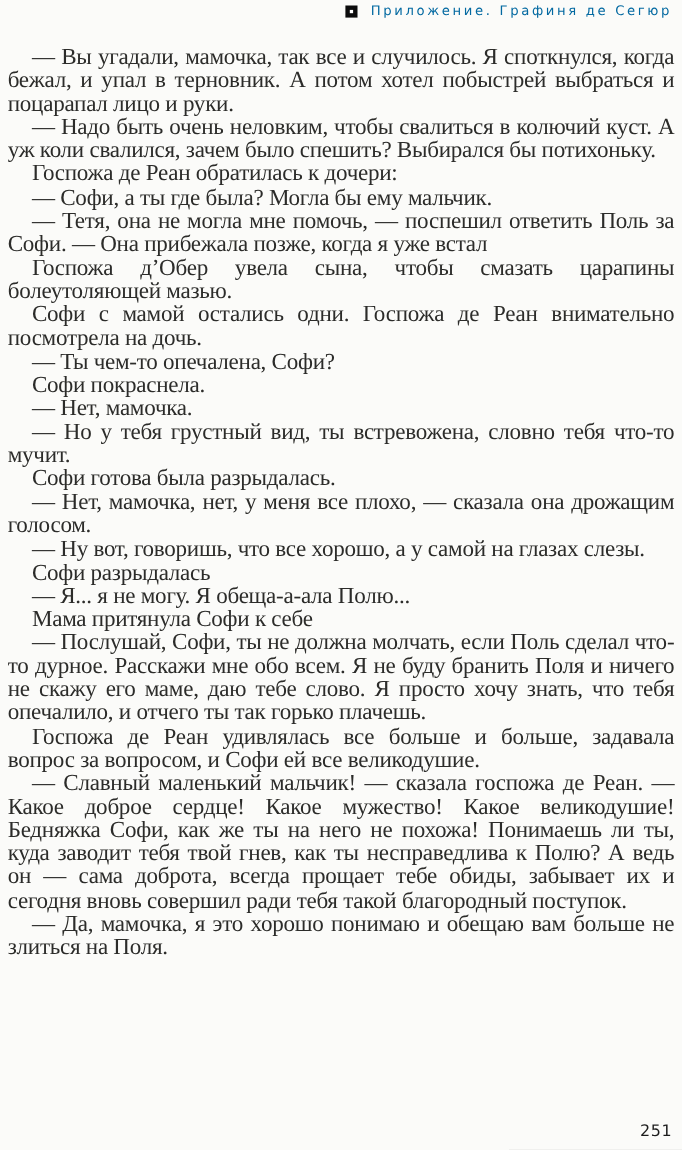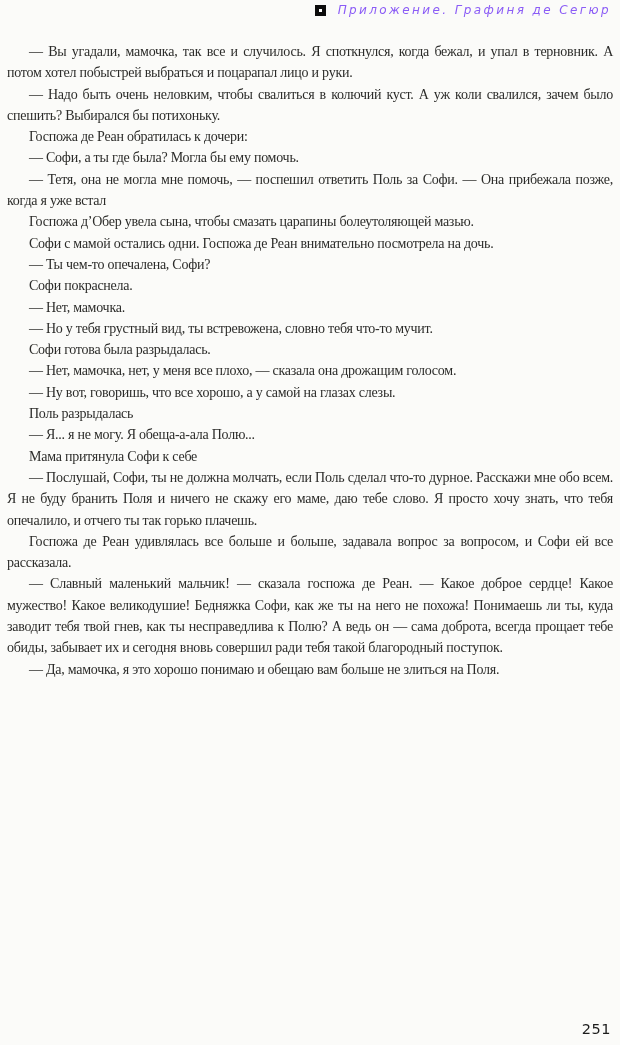--- a/index.html
+++ b/index.html
@@ -20,23 +20,22 @@
     left: 0;
     right: 9px;
     display: flex;
     justify-content: flex-end;
     align-items: center;
     gap: 12px;
     font-family: "DejaVu Sans", sans-serif;
     font-size: 12px;
     font-weight: 500;
     letter-spacing: 2.4px;
-    color: #8b5cf6;
+    color: #0369a1;
     white-space: nowrap;
-    font-style: italic;
   }
   .bullet-icon {
     width: 11px;
     height: 11px;
     background: #0c0c0c;
     display: inline-flex;
     align-items: center;
     justify-content: center;
     flex: 0 0 auto;
   }
@@ -44,21 +43,21 @@
     width: 3px;
     height: 3px;
     background: #ffffff;
   }
   .page-text {
     position: absolute;
     top: 41px;
     left: 7px;
     width: 606px;
     font-family: "Liberation Serif", serif;
-    font-size: 14px;
+    font-size: 21px;
     line-height: 21.3px;
     letter-spacing: -0.25px;
     color: #2c2c2a;
     text-align: justify;
   }
   .page-text p {
     margin: 0;
     padding: 0;
     text-indent: 22px;
   }
@@ -82,35 +81,35 @@
     <span class="bullet-icon">
       <span class="bullet-icon-inner"></span>
     </span>
     <span>Приложение. Графиня де Сегюр</span>
   </div>
 
   <div class="page-text">
       <p>— Вы угадали, мамочка, так все и случилось. Я споткнулся, когда бежал, и упал в терновник. А потом хотел побыстрей выбраться и поцарапал лицо и руки.</p>
       <p>— Надо быть очень неловким, чтобы свалиться в колючий куст. А уж коли свалился, зачем было спешить? Выбирался бы потихоньку.</p>
       <p>Госпожа де Реан обратилась к дочери:</p>
-      <p>— Софи, а ты где была? Могла бы ему помочь.</p>
+      <p>— Софи, а ты где была? Могла бы ему мальчик.</p>
       <p>— Тетя, она не могла мне помочь, — поспешил ответить Поль за Софи. — Она прибежала позже, когда я уже встал</p>
       <p>Госпожа д’Обер увела сына, чтобы смазать царапины болеутоляющей мазью.</p>
       <p>Софи с мамой остались одни. Госпожа де Реан внимательно посмотрела на дочь.</p>
       <p>— Ты чем-то опечалена, Софи?</p>
       <p>Софи покраснела.</p>
       <p>— Нет, мамочка.</p>
       <p>— Но у тебя грустный вид, ты встревожена, словно тебя что-то мучит.</p>
       <p>Софи готова была разрыдалась.</p>
       <p>— Нет, мамочка, нет, у меня все плохо, — сказала она дрожащим голосом.</p>
       <p>— Ну вот, говоришь, что все хорошо, а у самой на глазах слезы.</p>
-      <p>Поль разрыдалась</p>
+      <p>Софи разрыдалась</p>
       <p>— Я... я не могу. Я обеща-а-ала Полю...</p>
       <p>Мама притянула Софи к себе</p>
       <p>— Послушай, Софи, ты не должна молчать, если Поль сделал что-то дурное. Расскажи мне обо всем. Я не буду бранить Поля и ничего не скажу его маме, даю тебе слово. Я просто хочу знать, что тебя опечалило, и отчего ты так горько плачешь.</p>
-      <p>Госпожа де Реан удивлялась все больше и больше, задавала вопрос за вопросом, и Софи ей все рассказала.</p>
+      <p>Госпожа де Реан удивлялась все больше и больше, задавала вопрос за вопросом, и Софи ей все великодушие.</p>
       <p>— Славный маленький мальчик! — сказала госпожа де Реан. — Какое доброе сердце! Какое мужество! Какое великодушие! Бедняжка Софи, как же ты на него не похожа! Понимаешь ли ты, куда заводит тебя твой гнев, как ты несправедлива к Полю? А ведь он — сама доброта, всегда прощает тебе обиды, забывает их и сегодня вновь совершил ради тебя такой благородный поступок.</p>
       <p>— Да, мамочка, я это хорошо понимаю и обещаю вам больше не злиться на Поля.</p>
     </div>
 
   <div class="page-number">251</div>
 
 </div>
 
 </body></html>

